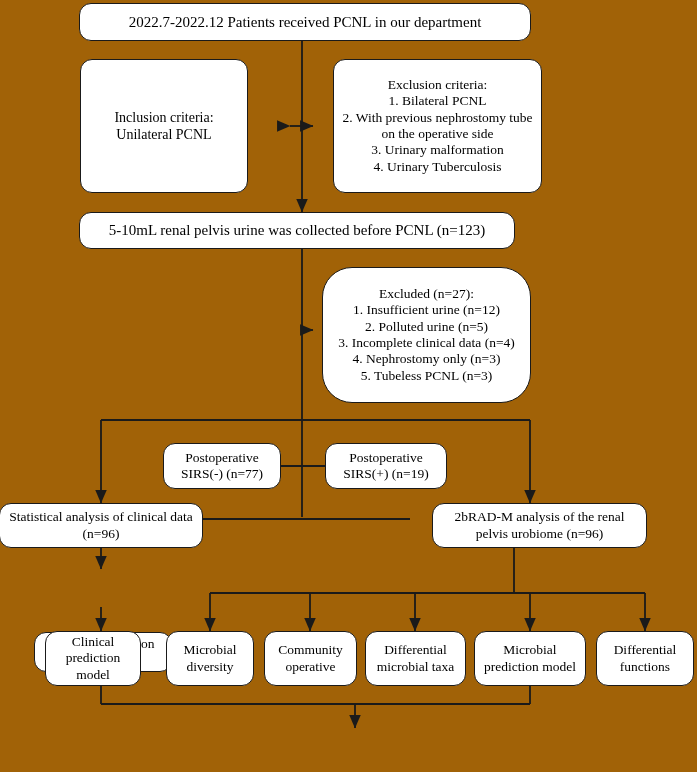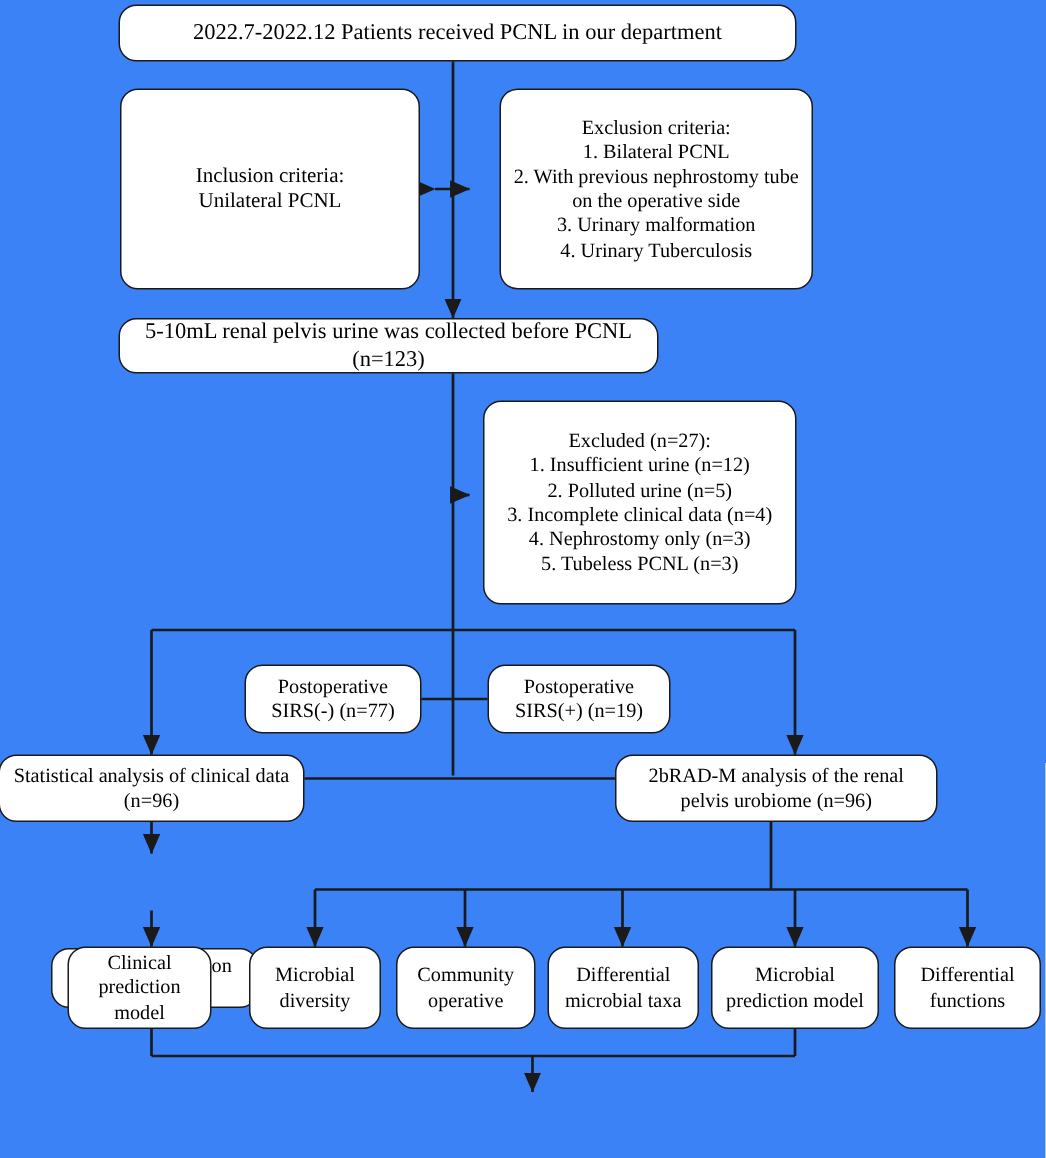--- a/index.html
+++ b/index.html
@@ -4,21 +4,21 @@
 <style>
   html, body {
     margin: 0;
     padding: 0;
     background: #ffffff;
   }
   #flowchart {
     position: relative;
     width: 697px;
     height: 772px;
-    background: #3b82f6;
+    background: #a16207;
     font-family: "Liberation Serif", "DejaVu Serif", serif;
     color: #000000;
     overflow: hidden;
   }
   #connectors {
     position: absolute;
     left: 0;
     top: 0;
     width: 697px;
     height: 772px;
@@ -93,39 +93,39 @@
       <path d="M530,686 L530,704"></path>
       <path d="M101,704 L530,704"></path>
       <path d="M355,704 L355,728" marker-end="url(#arrow)"></path>
     </g>
   </svg>
 
   <div class="node fs15" style="left:79px; top:3px; width:452px; height:38px;">
     <span class="txt">2022.7-2022.12 Patients received PCNL in our department</span>
   </div>
 
-  <div class="node fs14" style="left:80px; top:59px; width:200px; height:134px;">
+  <div class="node fs14" style="left:80px; top:59px; width:168px; height:134px;">
     <span class="txt">Inclusion criteria:
 Unilateral PCNL</span>
   </div>
 
   <div class="node fs13p5" style="left:333px; top:59px; width:209px; height:134px;">
     <span class="txt">Exclusion criteria:
 1. Bilateral PCNL
 2. With previous nephrostomy tube
 on the operative side
 3. Urinary malformation
 4. Urinary Tuberculosis</span>
   </div>
 
-  <div class="node fs15" style="left:79px; top:212px; width:360px; height:37px;">
+  <div class="node fs15" style="left:79px; top:212px; width:436px; height:37px;">
     <span class="txt">5-10mL renal pelvis urine was collected before PCNL (n=123)</span>
   </div>
 
-  <div class="node fs13p5" style="left:322px; top:267px; width:209px; height:136px;">
+  <div class="node fs13p5" style="left:322px; top:267px; width:209px; height:136px;border-radius:30px;">
     <span class="txt">Excluded (n=27):
 1. Insufficient urine (n=12)
 2. Polluted urine (n=5)
 3. Incomplete clinical data (n=4)
 4. Nephrostomy only (n=3)
 5. Tubeless PCNL (n=3)</span>
   </div>
 
   <div class="node fs13p5" style="left:163px; top:443px; width:118px; height:46px;">
     <span class="txt">Postoperative
@@ -135,21 +135,21 @@
   <div class="node fs13p5" style="left:325px; top:443px; width:122px; height:46px;">
     <span class="txt">Postoperative
 SIRS(+) (n=19)</span>
   </div>
 
   <div class="node fs13p5" style="left:-1px; top:503px; width:204px; height:45px;">
     <span class="txt">Statistical analysis of clinical data
 (n=96)</span>
   </div>
 
-  <div class="node fs13p5" style="left:410px; top:503px; width:215px; height:45px;">
+  <div class="node fs13p5" style="left:432px; top:503px; width:215px; height:45px;">
     <span class="txt">2bRAD-M analysis of the renal
 pelvis urobiome (n=96)</span>
   </div>
 
   <div class="node fs13p5" style="left:34px; top:600px; width:138px; height:40px;margin-top:32px;">
     <span class="txt">Logistic regression
 analysis</span>
   </div>
 
   <div class="node fs13p5" style="left:45px; top:631px; width:96px; height:55px;">

